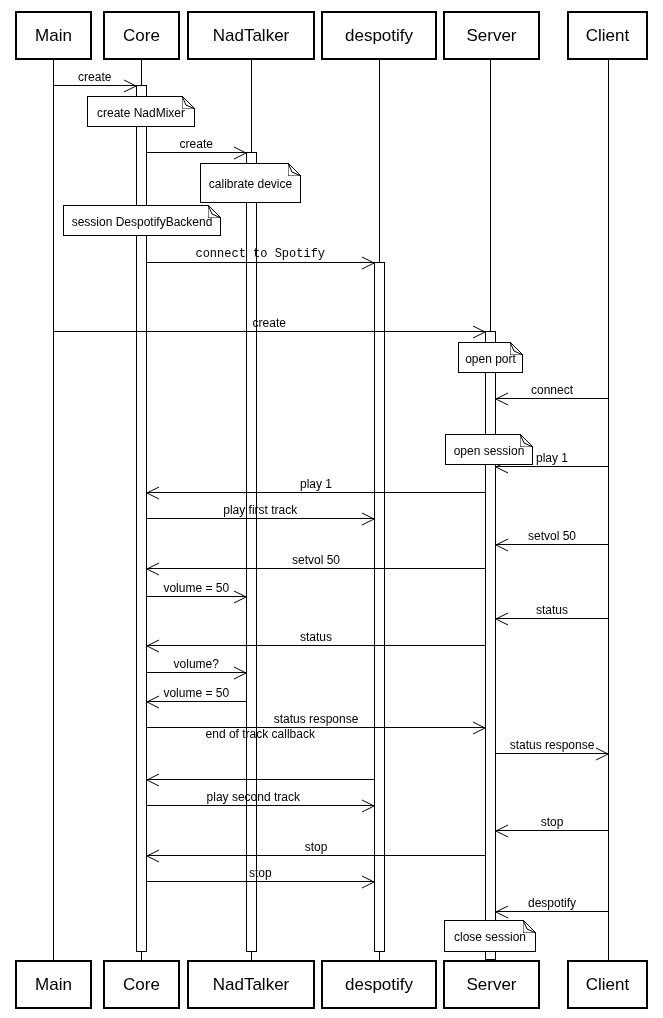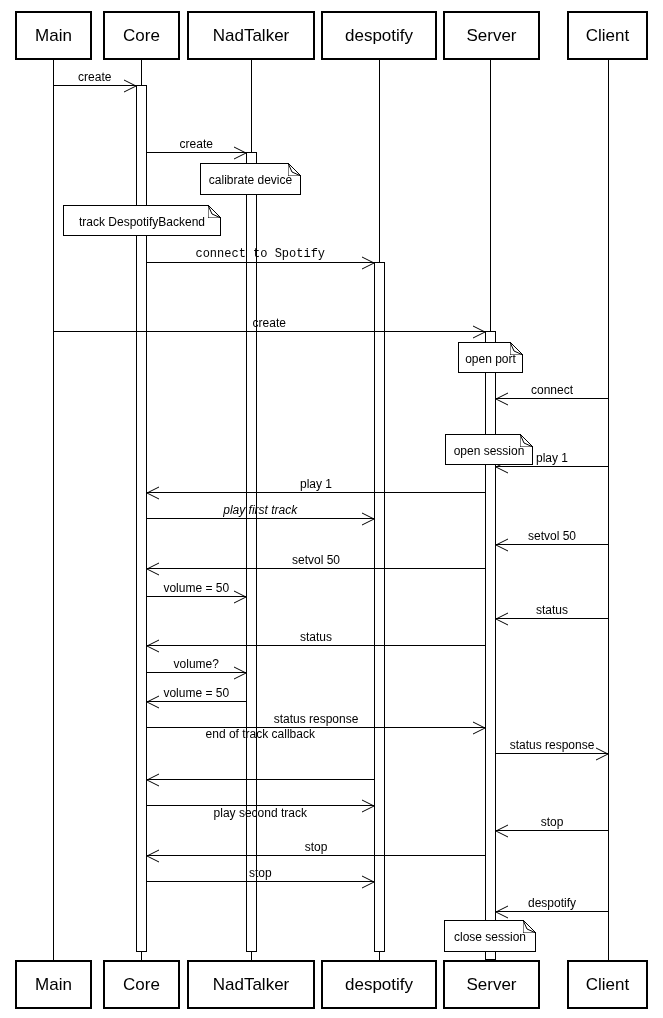--- a/index.html
+++ b/index.html
@@ -89,21 +89,21 @@
     </div>
     <div class="message">
       <div class="msg-line" style="left: 147px; top: 492px; width: 338px;"></div>
       <div class="msg-label" style="left: 147px; width: 338px; top: 478px;">play 1</div>
       <svg class="arrow-svg" width="14" height="14" style="top: 485.5px; left: 146px;">
         <polyline points="13,1 1,7 13,13" fill="none" stroke="#000000" stroke-width="1"></polyline>
       </svg>
     </div>
     <div class="message">
       <div class="msg-line" style="left: 147px; top: 518px; width: 226.5px;"></div>
-      <div class="msg-label" style="left: 147px; width: 226.5px; top: 504px; font-style: italic;">play first track</div>
+      <div class="msg-label" style="left: 147px; width: 226.5px; top: 504px;">play first track</div>
       <svg class="arrow-svg" width="14" height="14" style="top: 511.5px; left: 360.5px;">
         <polyline points="1,1 13,7 1,13" fill="none" stroke="#000000" stroke-width="1"></polyline>
       </svg>
     </div>
     <div class="message">
       <div class="msg-line" style="left: 496px; top: 544px; width: 112px;"></div>
       <div class="msg-label" style="left: 496px; width: 112px; top: 530px;">setvol 50</div>
       <svg class="arrow-svg" width="14" height="14" style="top: 537.5px; left: 495px;">
         <polyline points="13,1 1,7 13,13" fill="none" stroke="#000000" stroke-width="1"></polyline>
       </svg>
@@ -166,21 +166,21 @@
     </div>
     <div class="message">
       <div class="msg-line" style="left: 147px; top: 779px; width: 226.5px;"></div>
       <div class="msg-label" style="left: 147px; width: 226.5px; top: 728px;">end of track callback</div>
       <svg class="arrow-svg" width="14" height="14" style="top: 772.5px; left: 146px;">
         <polyline points="13,1 1,7 13,13" fill="none" stroke="#000000" stroke-width="1"></polyline>
       </svg>
     </div>
     <div class="message">
       <div class="msg-line" style="left: 147px; top: 805px; width: 226.5px;"></div>
-      <div class="msg-label" style="left: 147px; width: 226.5px; top: 791px; margin-top: 16px;">play second track</div>
+      <div class="msg-label" style="left: 140px; width: 226.5px; top: 791px;">play second track</div>
       <svg class="arrow-svg" width="14" height="14" style="top: 798.5px; left: 360.5px;">
         <polyline points="1,1 13,7 1,13" fill="none" stroke="#000000" stroke-width="1"></polyline>
       </svg>
     </div>
     <div class="message">
       <div class="msg-line" style="left: 496px; top: 830px; width: 112px;"></div>
       <div class="msg-label" style="left: 496px; width: 112px; top: 816px;">stop</div>
       <svg class="arrow-svg" width="14" height="14" style="top: 823.5px; left: 495px;">
         <polyline points="13,1 1,7 13,13" fill="none" stroke="#000000" stroke-width="1"></polyline>
       </svg>
@@ -199,28 +199,34 @@
         <polyline points="1,1 13,7 1,13" fill="none" stroke="#000000" stroke-width="1"></polyline>
       </svg>
     </div>
     <div class="message">
       <div class="msg-line" style="left: 496px; top: 911px; width: 112px;"></div>
       <div class="msg-label" style="left: 496px; width: 112px; top: 897px;">despotify</div>
       <svg class="arrow-svg" width="14" height="14" style="top: 904.5px; left: 495px;">
         <polyline points="13,1 1,7 13,13" fill="none" stroke="#000000" stroke-width="1"></polyline>
       </svg>
     </div>
-    <div class="note" style="left: 200px; top: 163px; width: 101px; height: 32px;">
+    <div class="note" style="left: 87px; top: 96px; width: 108px; height: 31px;">
+      <span>create NadMixer</span>
+      <div class="note-fold"><svg width="13" height="13">
+          <polyline points="0,0 13,13 0,13 0,0 4,9 13,13" fill="none" stroke="#000000" stroke-width="1"></polyline>
+        </svg></div>
+    </div>
+    <div class="note" style="left: 200px; top: 163px; width: 101px; height: 40px;">
       <span>calibrate device</span>
       <div class="note-fold"><svg width="13" height="13">
           <polyline points="0,0 13,13 0,13 0,0 4,9 13,13" fill="none" stroke="#000000" stroke-width="1"></polyline>
         </svg></div>
     </div>
     <div class="note" style="left: 63px; top: 205px; width: 158px; height: 31px;">
-      <span>track DespotifyBackend</span>
+      <span>session DespotifyBackend</span>
       <div class="note-fold"><svg width="13" height="13">
           <polyline points="0,0 13,13 0,13 0,0 4,9 13,13" fill="none" stroke="#000000" stroke-width="1"></polyline>
         </svg></div>
     </div>
     <div class="note" style="left: 458px; top: 342px; width: 65px; height: 31px;">
       <span>open port</span>
       <div class="note-fold"><svg width="13" height="13">
           <polyline points="0,0 13,13 0,13 0,0 4,9 13,13" fill="none" stroke="#000000" stroke-width="1"></polyline>
         </svg></div>
     </div>

